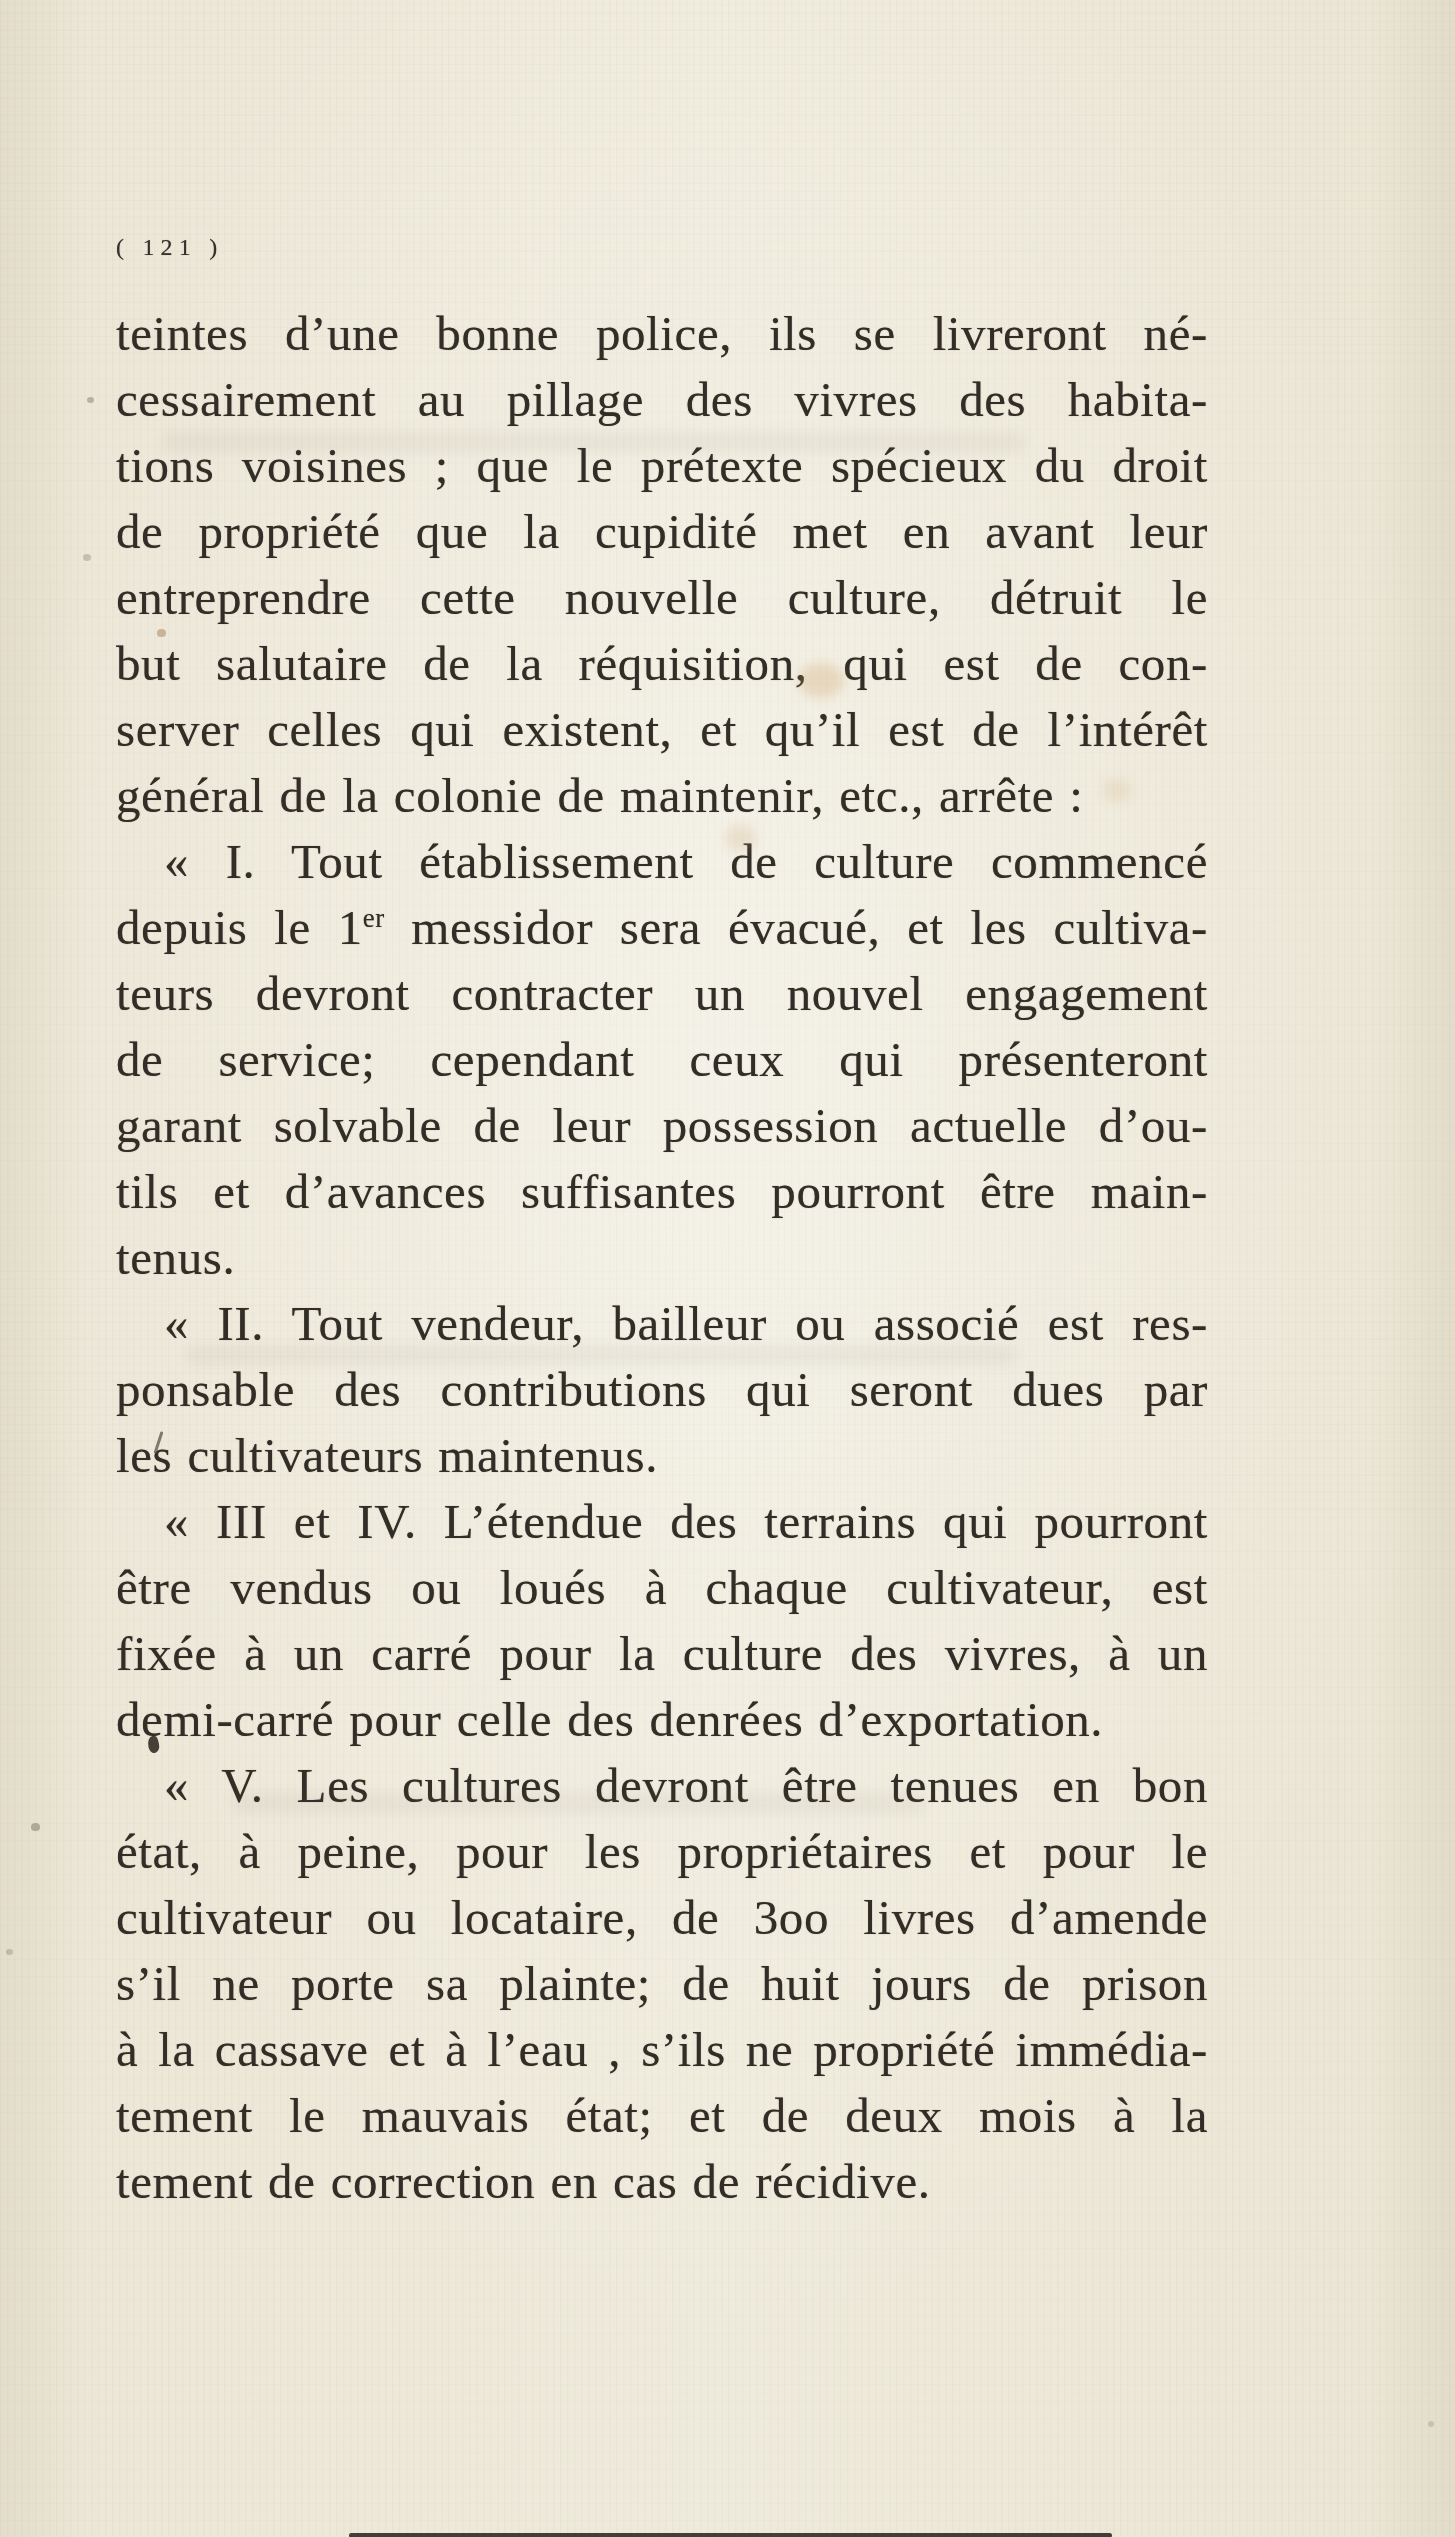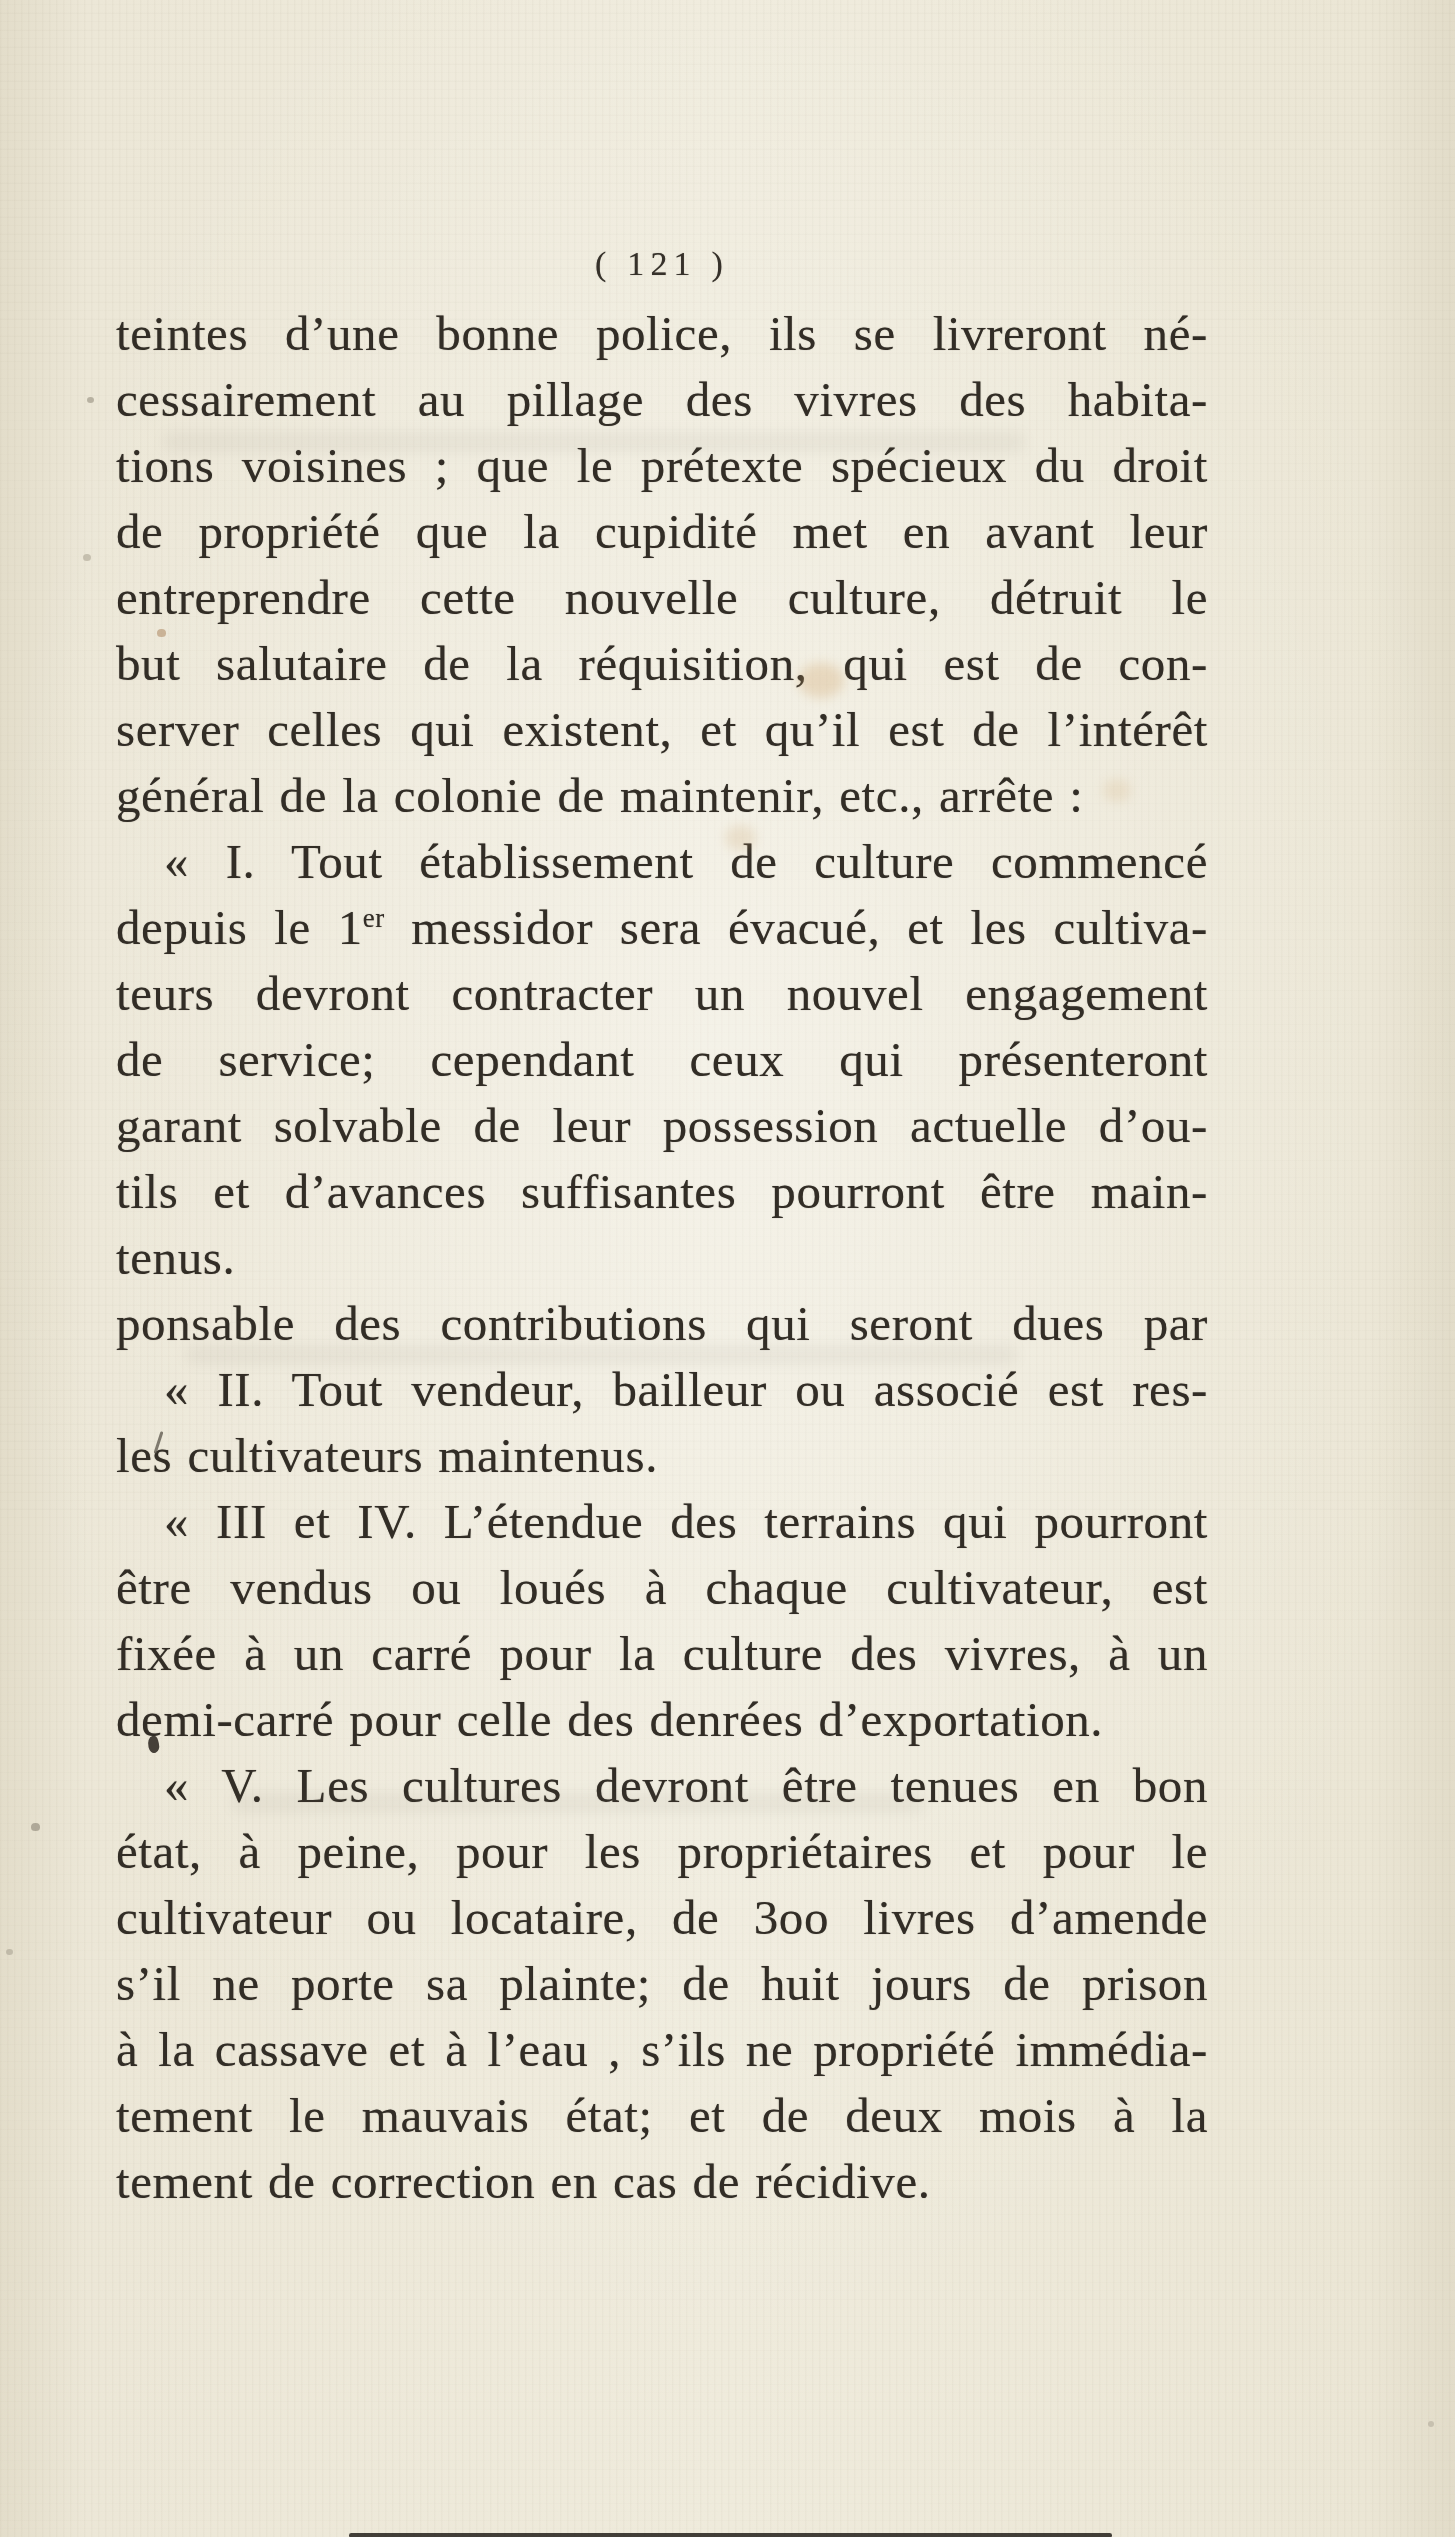--- a/index.html
+++ b/index.html
@@ -12,23 +12,22 @@
       repeating-linear-gradient(90deg, rgba(120,105,80,0.05) 0px, rgba(120,105,80,0) 2.3px, rgba(120,105,80,0) 7px),
       repeating-linear-gradient(0deg, rgba(110,100,75,0.03) 0px, rgba(110,100,75,0) 1.5px, rgba(110,100,75,0) 8.5px),
       linear-gradient(90deg, #e3ddca 0%, #ece7d7 6%, #efebdc 50%, #ebe6d5 94%, #e2dcc9 100%);
     background-color:#ebe6d6;
     overflow:hidden;
     font-family:"Liberation Serif","DejaVu Serif",serif;
     color:#322d26;
   }
   .page-number{
     position:absolute;
-    left:116px;top:245px;width:1092px;
-    text-align:center;
-    font-size:34px;
+    left:116px;top:234px;width:1092px;
+    font-size:24px;
     letter-spacing:6.2px;
     color:#36312a;
     text-shadow:0 0 0.8px rgba(50,45,38,0.55);
   }
   .text-block{
     position:absolute;
     left:116px;top:301px;width:1092px;
   }
   .line{
     display:block;
@@ -100,22 +99,22 @@
     <div class="line">but salutaire de la réquisition, qui est de con-</div>
     <div class="line">server celles qui existent, et qu’il est de l’intérêt</div>
     <div class="line last">général de la colonie de maintenir, etc., arrête :</div>
     <div class="line indent">« I. Tout établissement de culture commencé</div>
     <div class="line"><span>depuis le 1</span><sup class="ord">er</sup><span> messidor sera évacué, et les cultiva-</span></div>
     <div class="line">teurs devront contracter un nouvel engagement</div>
     <div class="line">de service; cependant ceux qui présenteront</div>
     <div class="line">garant solvable de leur possession actuelle d’ou-</div>
     <div class="line">tils et d’avances suffisantes pourront être main-</div>
     <div class="line last">tenus.</div>
+    <div class="line indent">« II. Tout vendeur, bailleur ou associé est res-</div>
     <div class="line">ponsable des contributions qui seront dues par</div>
-    <div class="line indent">« II. Tout vendeur, bailleur ou associé est res-</div>
     <div class="line last">les cultivateurs maintenus.</div>
     <div class="line indent">« III et IV. L’étendue des terrains qui pourront</div>
     <div class="line">être vendus ou loués à chaque cultivateur, est</div>
     <div class="line">fixée à un carré pour la culture des vivres, à un</div>
     <div class="line last">demi-carré pour celle des denrées d’exportation.</div>
     <div class="line indent">« V. Les cultures devront être tenues en bon</div>
     <div class="line">état, à peine, pour les propriétaires et pour le</div>
     <div class="line">cultivateur ou locataire, de 3oo livres d’amende</div>
     <div class="line">s’il ne porte sa plainte; de huit jours de prison</div>
     <div class="line">à la cassave et à l’eau , s’ils ne propriété immédia-</div>

